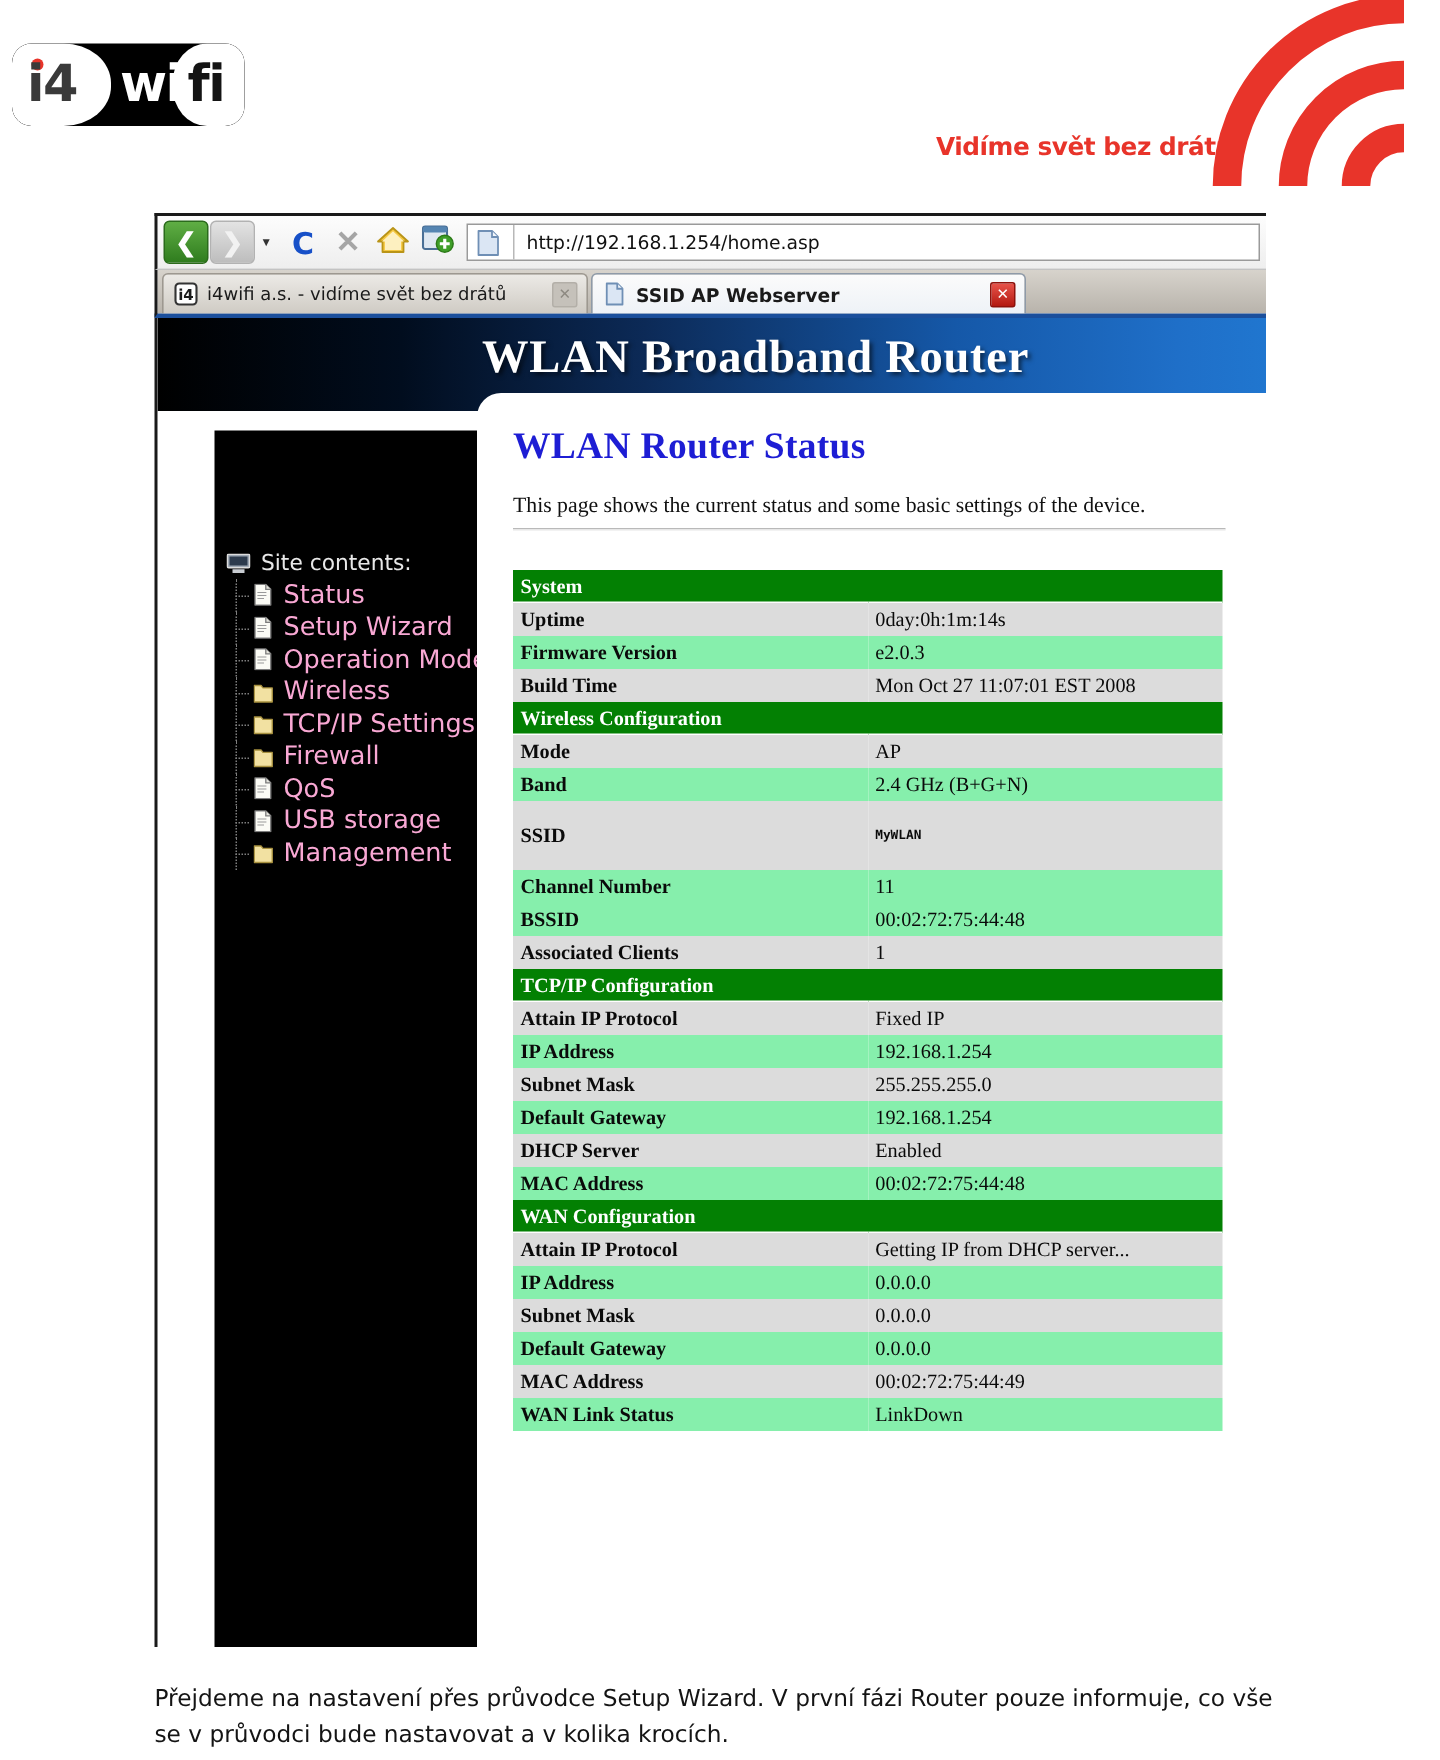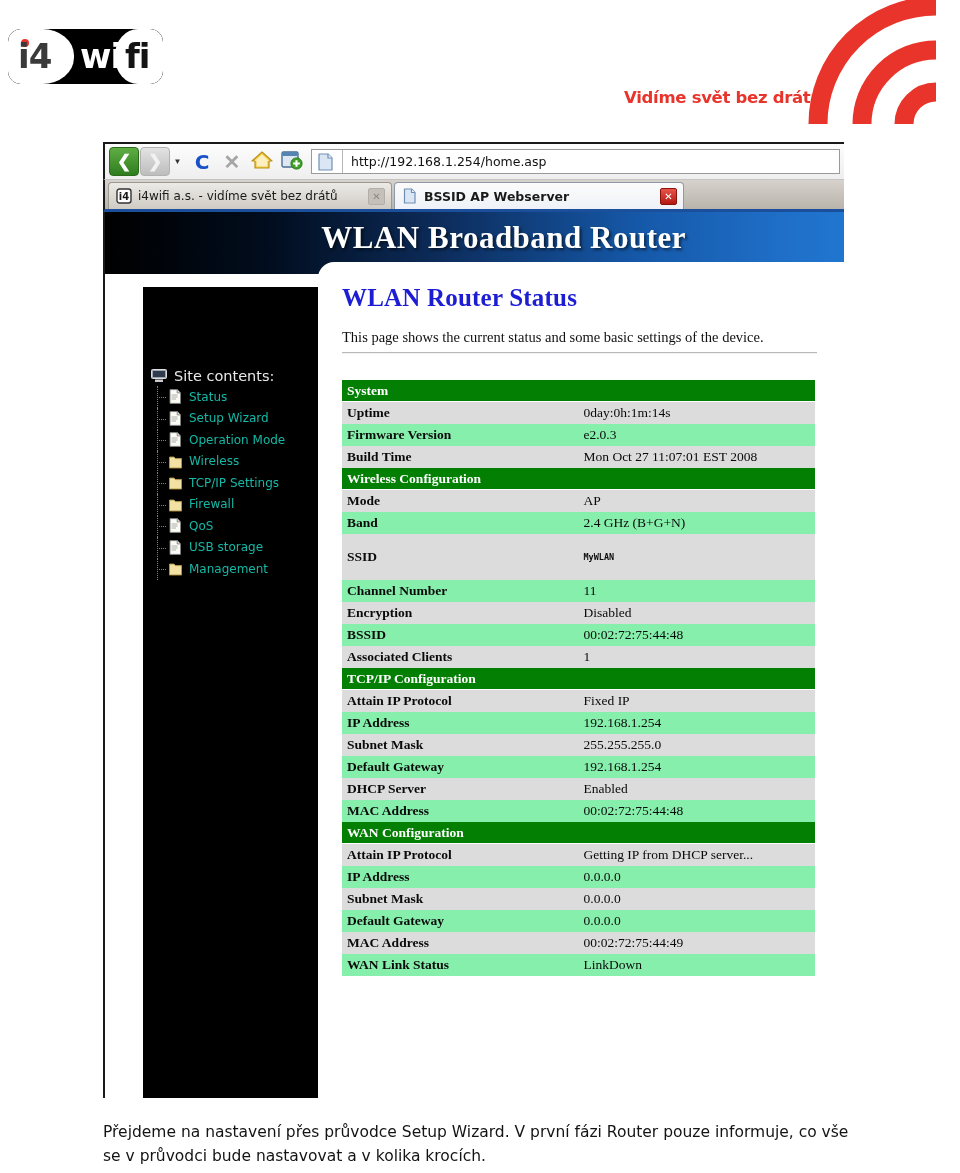--- a/index.html
+++ b/index.html
@@ -276,23 +276,23 @@
     border-left: 1px dotted #7f7f7f;
   }
   .tree-item::after {
     content: "";
     position: absolute;
     left: -12px; top: 11px;
     width: 9px; height: 1px;
     border-top: 1px dotted #7f7f7f;
   }
   .tree-label {
-    color: #14b8a6;
-    font-family: "DejaVu Sans", sans-serif;
-    font-size: 12px;
+    color: #f9a8d4;
+    font-family: "DejaVu Sans", sans-serif;
+    font-size: 17px;
     margin-left: 7px;
     white-space: nowrap;
   }
   .icon-page, .icon-folder, .icon-monitor { flex: none; }
 
   #router-content {
     position: absolute;
     left: 213px; top: 50px;
     width: 526px; height: 836px;
     background: #ffffff;
@@ -444,21 +444,21 @@
       </svg>
       <span class="tab-label">i4wifi a.s. - vidíme svět bez drátů</span>
       <span class="tab-close" id="tab-close-0">✕</span>
     </div>
 
     <div class="tab" id="tab-1">
       <svg class="tab-favicon" viewBox="0 0 16 16">
         <path d="M2.5 1 h7 l3.5 3.5 v10.5 h-10.5 Z" fill="#dbe6f4" stroke="#6f8fb5" stroke-width="1.2" stroke-linejoin="round"></path>
         <path d="M9.5 1 v3.5 h3.5" fill="#f2f6fb" stroke="#6f8fb5" stroke-width="1.2"></path>
       </svg>
-      <span class="tab-label">BSSID AP Webserver</span>
+      <span class="tab-label">SSID AP Webserver</span>
       <span class="tab-close" id="tab-close-1">✕</span>
     </div>
   </div>
 
   <div id="router-page">
 
     <div id="router-banner">
       <div id="router-banner-title">WLAN Broadband Router</div>
     </div>
 
@@ -576,24 +576,20 @@
               <td class="cell-value">2.4 GHz (B+G+N)</td>
             </tr>
             <tr class="data-row alt tall-row">
               <td class="cell-label">SSID</td>
               <td class="cell-value">MyWLAN</td>
             </tr>
             <tr class="data-row">
               <td class="cell-label">Channel Number</td>
               <td class="cell-value">11</td>
             </tr>
-            <tr class="data-row alt">
-              <td class="cell-label">Encryption</td>
-              <td class="cell-value">Disabled</td>
-            </tr>
             <tr class="data-row">
               <td class="cell-label">BSSID</td>
               <td class="cell-value">00:02:72:75:44:48</td>
             </tr>
             <tr class="data-row alt">
               <td class="cell-label">Associated Clients</td>
               <td class="cell-value">1</td>
             </tr>
             <tr class="section-row">
               <td colspan="2">TCP/IP Configuration</td>

